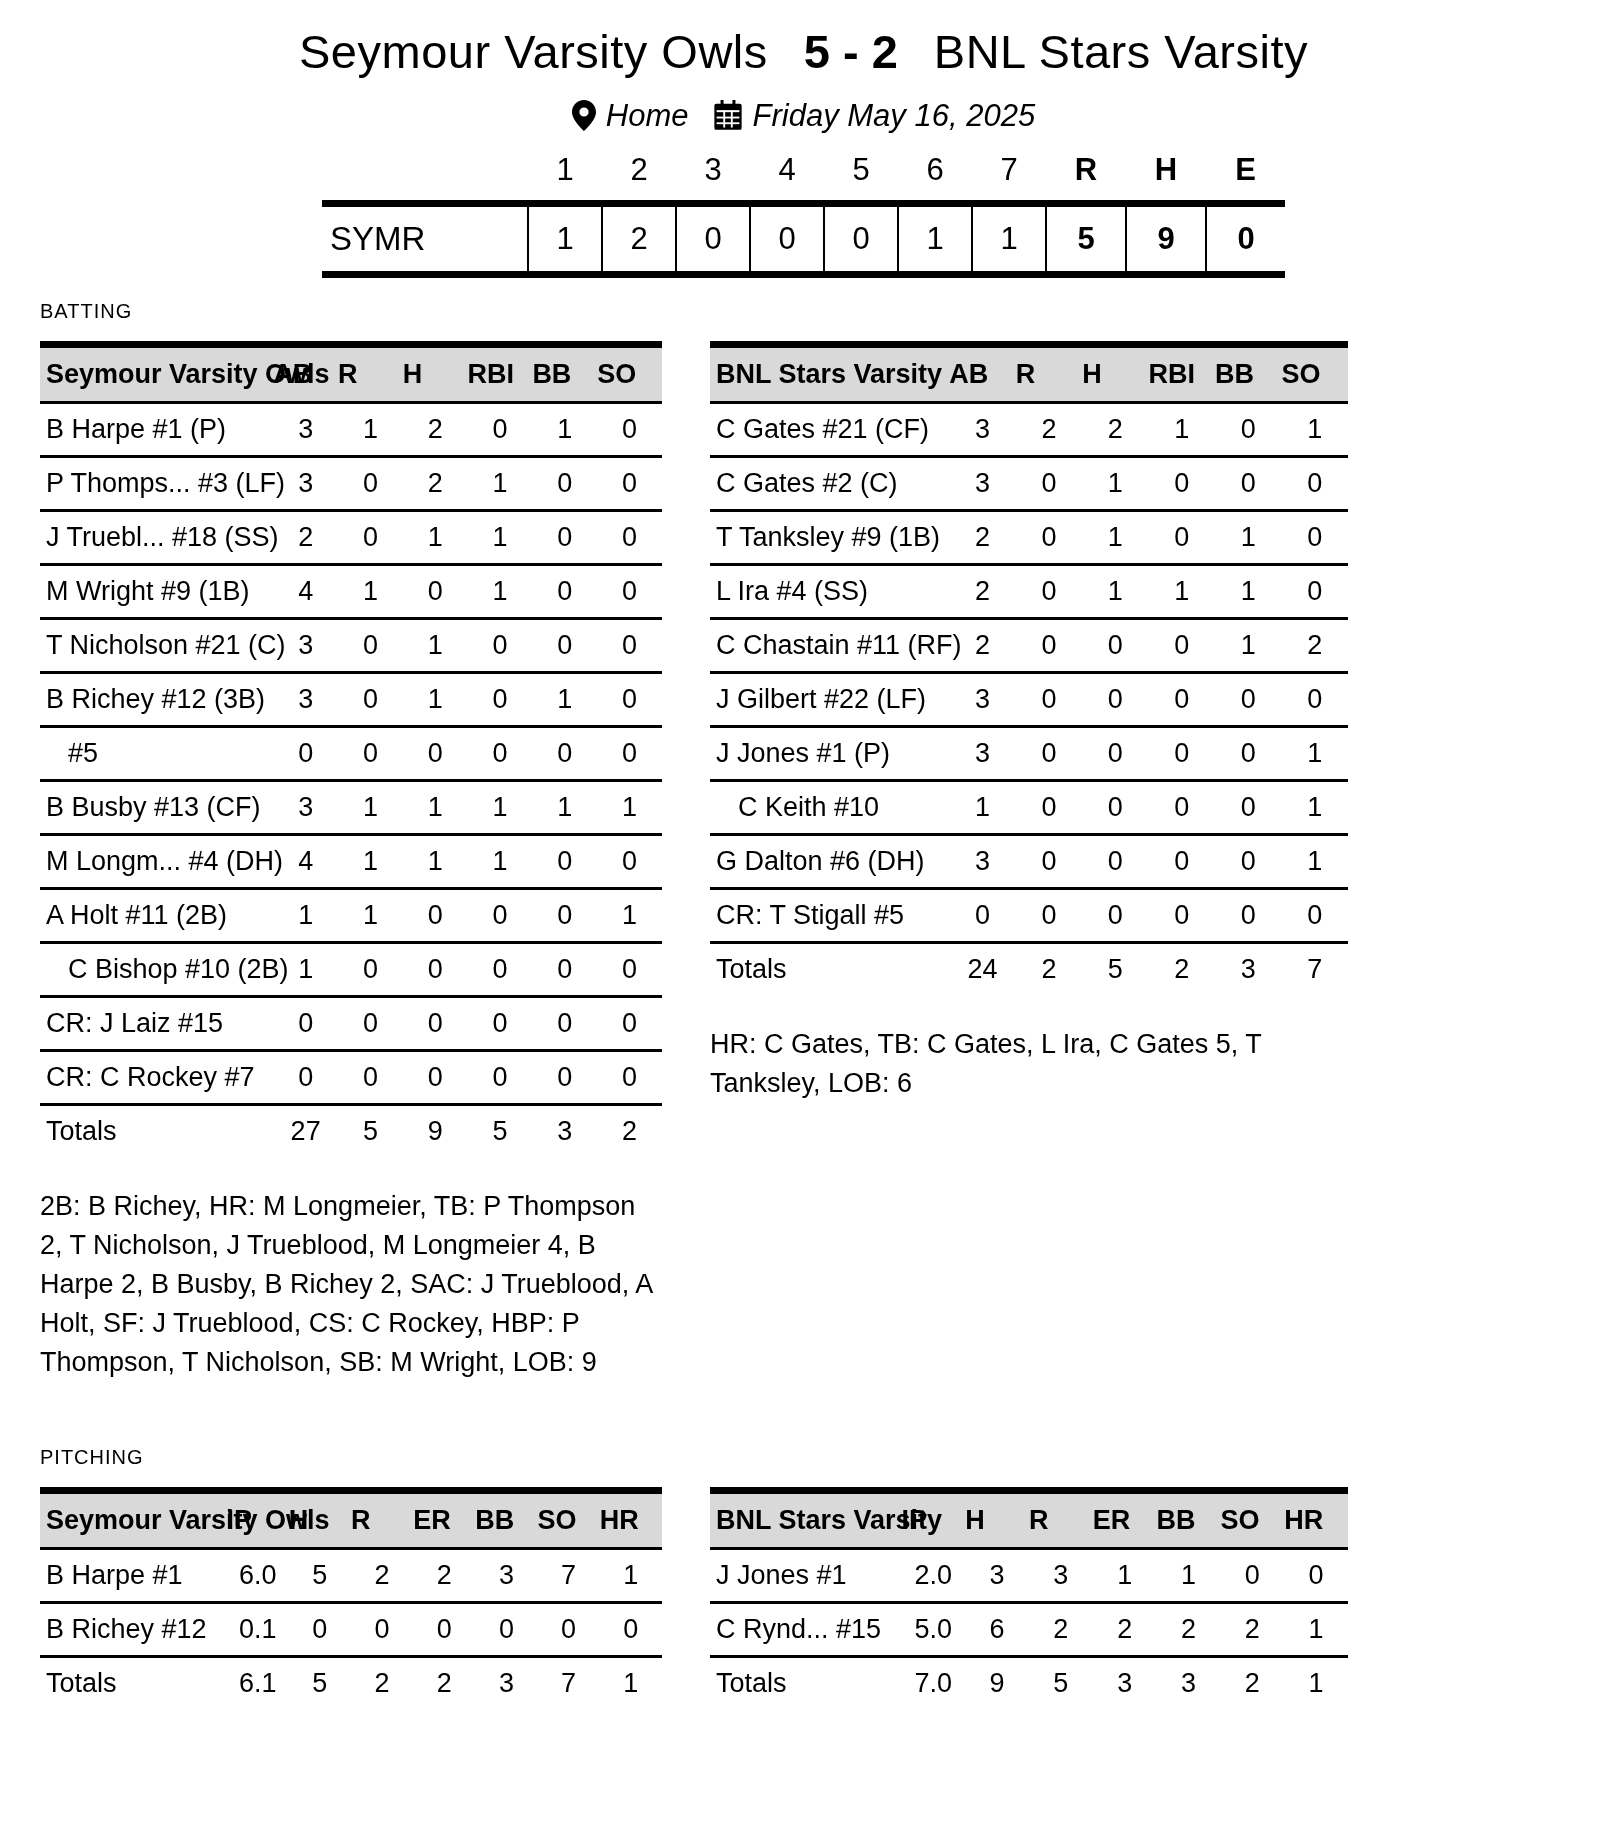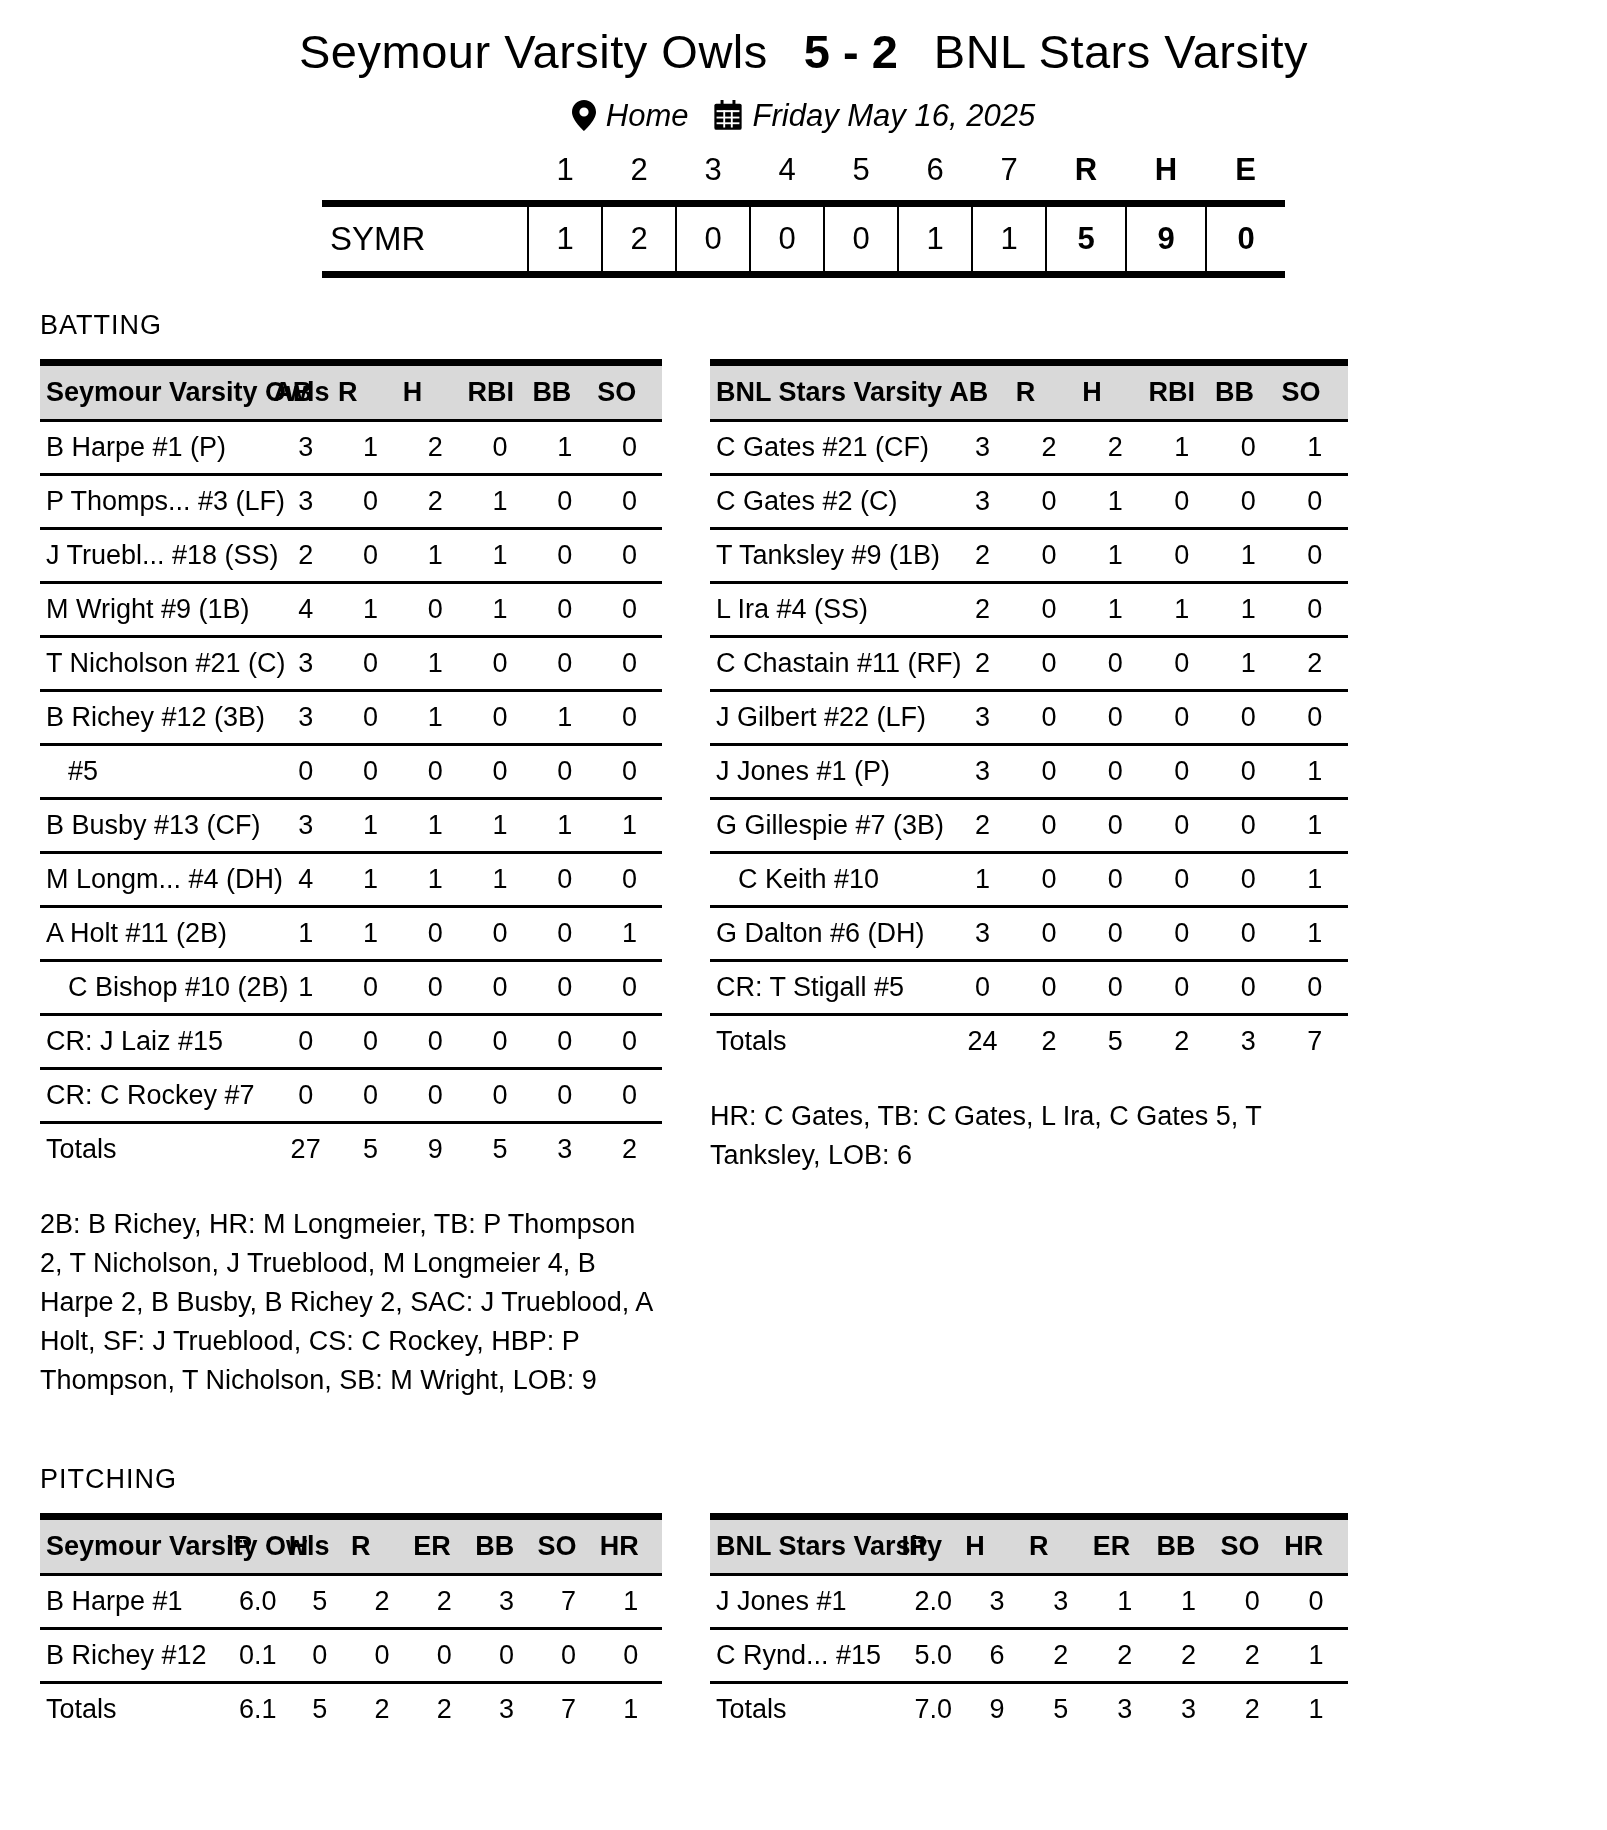--- a/index.html
+++ b/index.html
@@ -40,21 +40,21 @@
     border-left:2.5px solid #000;
     width:70px; height:62px; font-size:31px;
   }
   table.linescore tbody td.team {
     border-left:none; text-align:left; width:196px;
     font-size:33px; padding-left:8px;
   }
   table.linescore td.rhe { font-weight:700; width:76px; }
 
   
-  .section-label { font-size:27px; letter-spacing:1px; margin:32px 0 18px; }
+  .section-label { font-size:20px; letter-spacing:1px; margin:22px 0 18px; }
   .two-col { display:grid; grid-template-columns:622px 638px; column-gap:48px; align-items:start; }
 
   
   table.stats { border-collapse:collapse; width:100%; table-layout:fixed; font-size:27px; }
   table.stats thead tr {
     background:#d9d9d9;
     border-top:7px solid #000; border-bottom:3px solid #000;
   }
   table.stats th { font-weight:700; padding:11px 0; text-align:left; }
   table.stats th.name {
@@ -375,29 +375,20 @@
             <tr>
               <td class="name">J Jones #1 (P)</td>
               <td>3</td>
               <td>0</td>
               <td>0</td>
               <td>0</td>
               <td>0</td>
               <td>1</td>
             </tr>
             <tr>
-              <td class="name">G Gillespie #7 (3B)</td>
-              <td>2</td>
-              <td>0</td>
-              <td>0</td>
-              <td>0</td>
-              <td>0</td>
-              <td>1</td>
-            </tr>
-            <tr>
               <td class="name indent">C Keith #10</td>
               <td>1</td>
               <td>0</td>
               <td>0</td>
               <td>0</td>
               <td>0</td>
               <td>1</td>
             </tr>
             <tr>
               <td class="name">G Dalton #6 (DH)</td>

